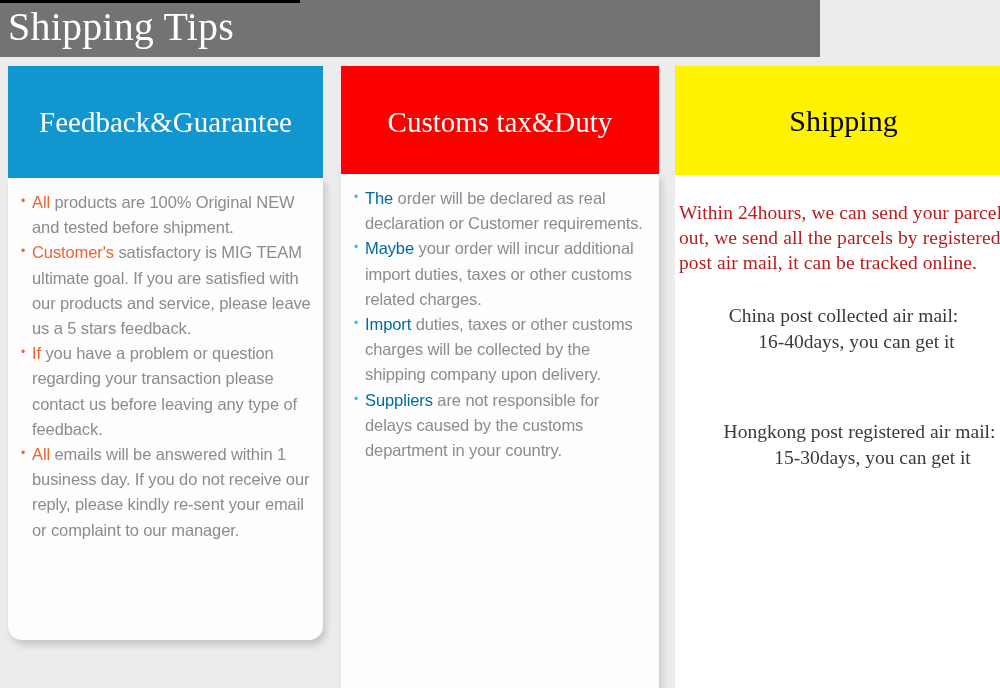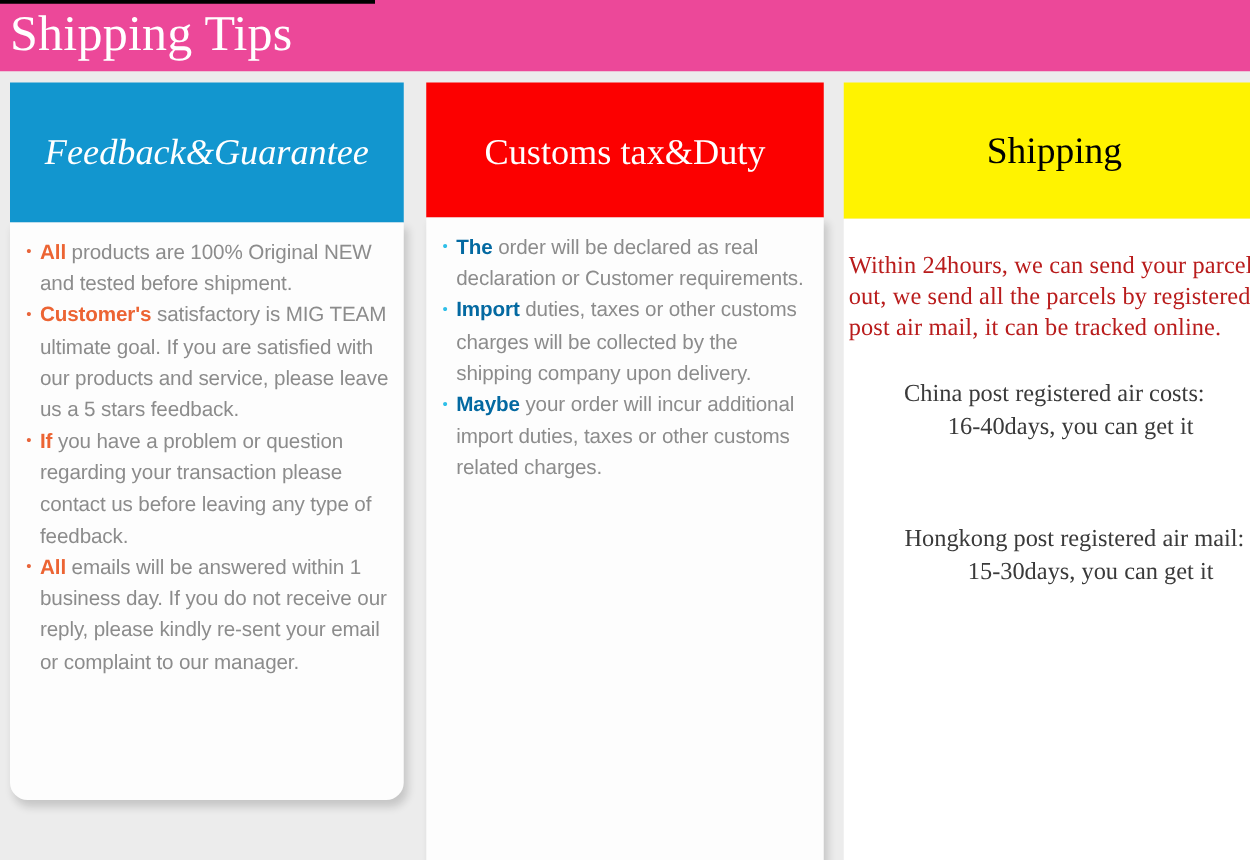--- a/index.html
+++ b/index.html
@@ -25,23 +25,23 @@
     height: 3px;
     background: #000000;
     z-index: 4;
   }
 
   
   .header-bar {
     position: absolute;
     left: 0;
     top: 0;
-    width: 1000px;
+    width: 820px;
     height: 57px;
-    background: #ec4899;
+    background: #737373;
     z-index: 2;
     text-decoration: underline;
   }
 
   .header-title {
     position: absolute;
     left: 8px;
     top: 0px;
     font-family: "Liberation Serif", serif;
     font-size: 40px;
@@ -70,21 +70,20 @@
   }
 
   
   #card-feedback { left: 8px; width: 315px; }
   #card-feedback .card-header {
     height: 112px;
     background: #1296cf;
     color: #ffffff;
     font-size: 29px;
     line-height: 112px;
-    font-style: italic;
   }
   #card-feedback .card-body {
     height: 462px;
     border-radius: 0 0 14px 14px;
     box-shadow: 3px 5px 7px rgba(0,0,0,0.16);
     padding: 12px 10px 0 12px;
   }
 
   
   #card-customs { left: 341px; width: 318px; }
@@ -134,21 +133,21 @@
     position: absolute;
     left: 1px;
     top: -1px;
     font-size: 12px;
     line-height: 25.2px;
   }
 
   #card-feedback .tip::before { color: #e8653b; }
   #card-customs .tip::before { color: #2fbfe8; }
 
-  .kw { font-weight: bold; }
+  .kw { font-weight: normal; }
   #card-feedback .kw { color: #ec6433; }
   #card-customs .kw { color: #0369a1; text-align: center; }
 
   
   .tip .body-txt { }
 
   
   .ship-intro {
     font-family: "Liberation Serif", serif;
     font-size: 19.5px;
@@ -206,38 +205,41 @@
 <div class="card" id="card-customs">
   <div class="card-header">
     <span>Customs tax&amp;Duty</span>
   </div>
   <div class="card-body">
     <ul class="tip-list">
       <li class="tip">
         <span class="kw">The</span><span class="body-txt"> order will be declared as real declaration or Customer requirements.</span>
       </li>
       <li class="tip">
+        <span class="kw">Maybe</span><span class="body-txt"> your order will incur additional import duties, taxes or other customs related charges.</span>
+      </li>
+      <li class="tip">
         <span class="kw">Import</span><span class="body-txt"> duties, taxes or other customs charges will be collected by the shipping company upon delivery.</span>
       </li>
       <li class="tip">
-        <span class="kw">Maybe</span><span class="body-txt"> your order will incur additional import duties, taxes or other customs related charges.</span>
+        <span class="kw">Suppliers</span><span class="body-txt"> are not responsible for delays caused by the customs department in your country.</span>
       </li>
     </ul>
   </div>
 </div>
 
 <div class="card" id="card-shipping">
   <div class="card-header">
     <span>Shipping</span>
   </div>
   <div class="card-body">
     <div class="ship-intro">Within 24hours, we can send your parcel out, we send all the parcels by registered post air mail, it can be tracked online.</div>
 
     <div class="ship-block" id="ship-block-china">
-      <span>China post registered air costs:</span>
+      <span>China post collected air mail:</span>
       <span class="line2">16-40days, you can get it</span>
     </div>
 
     <div class="ship-block" id="ship-block-hongkong">
       <span>Hongkong post registered air mail:</span>
       <span class="line2">15-30days, you can get it</span>
     </div>
 
   </div>
 </div>

